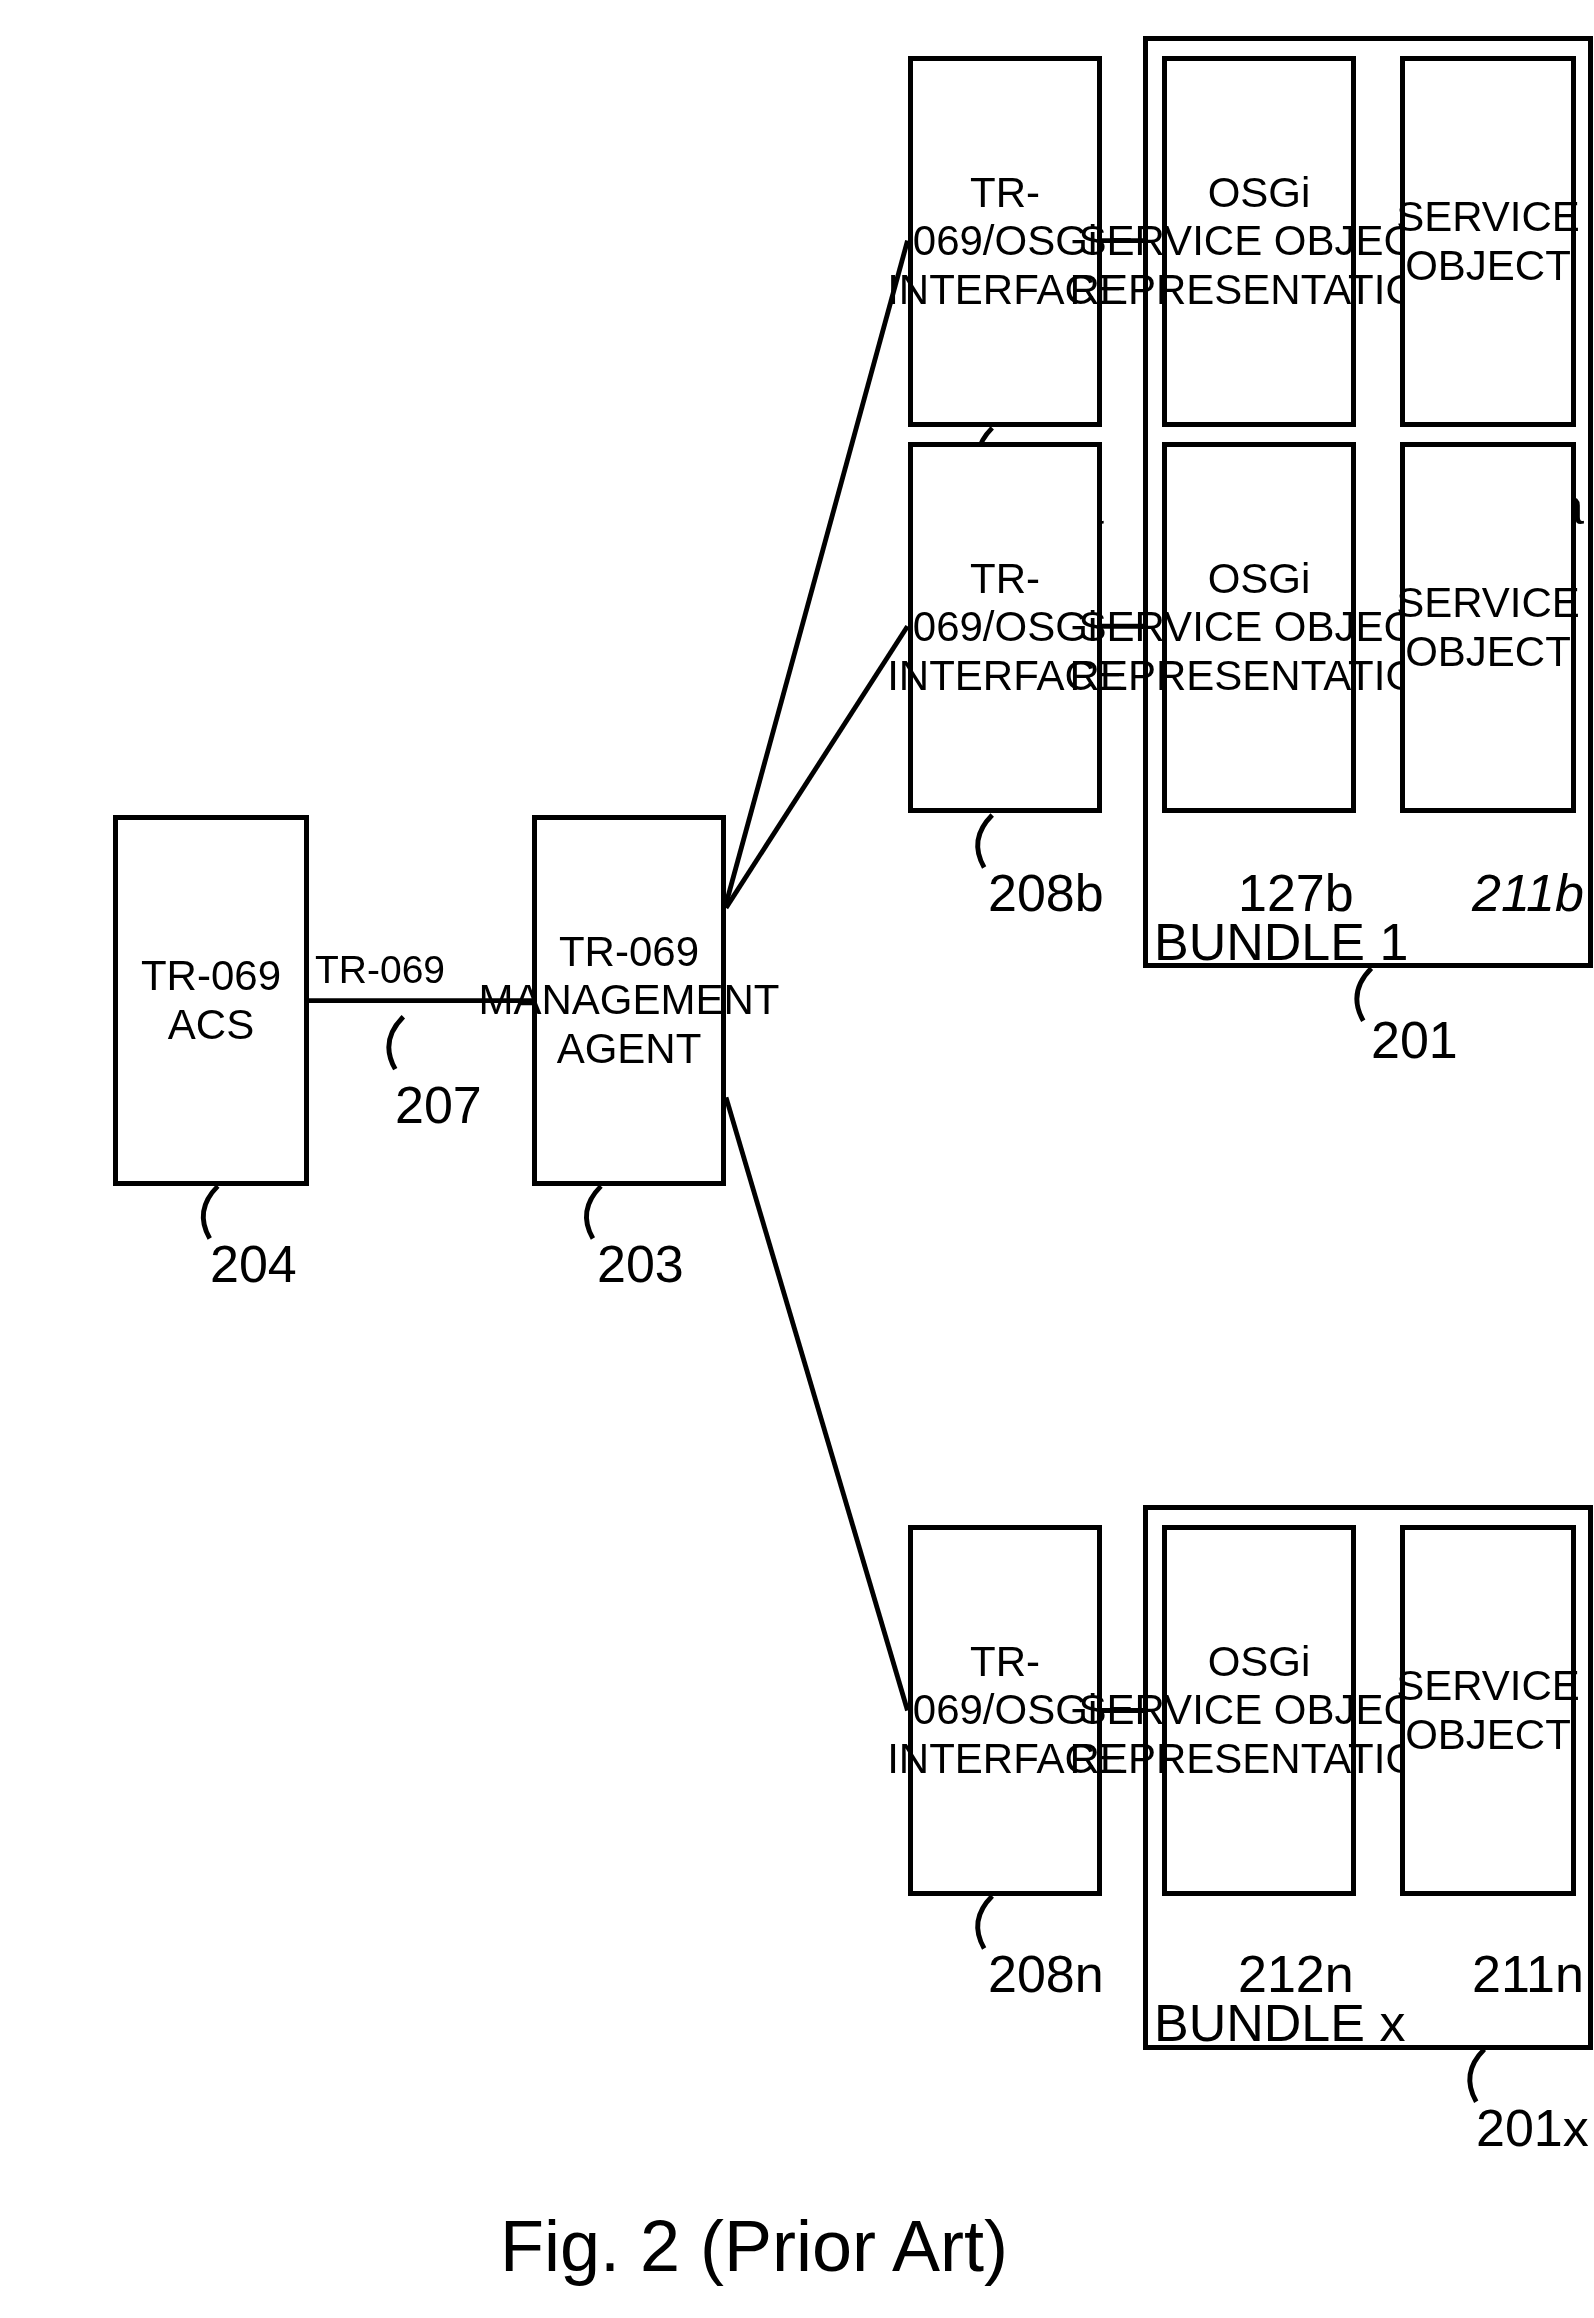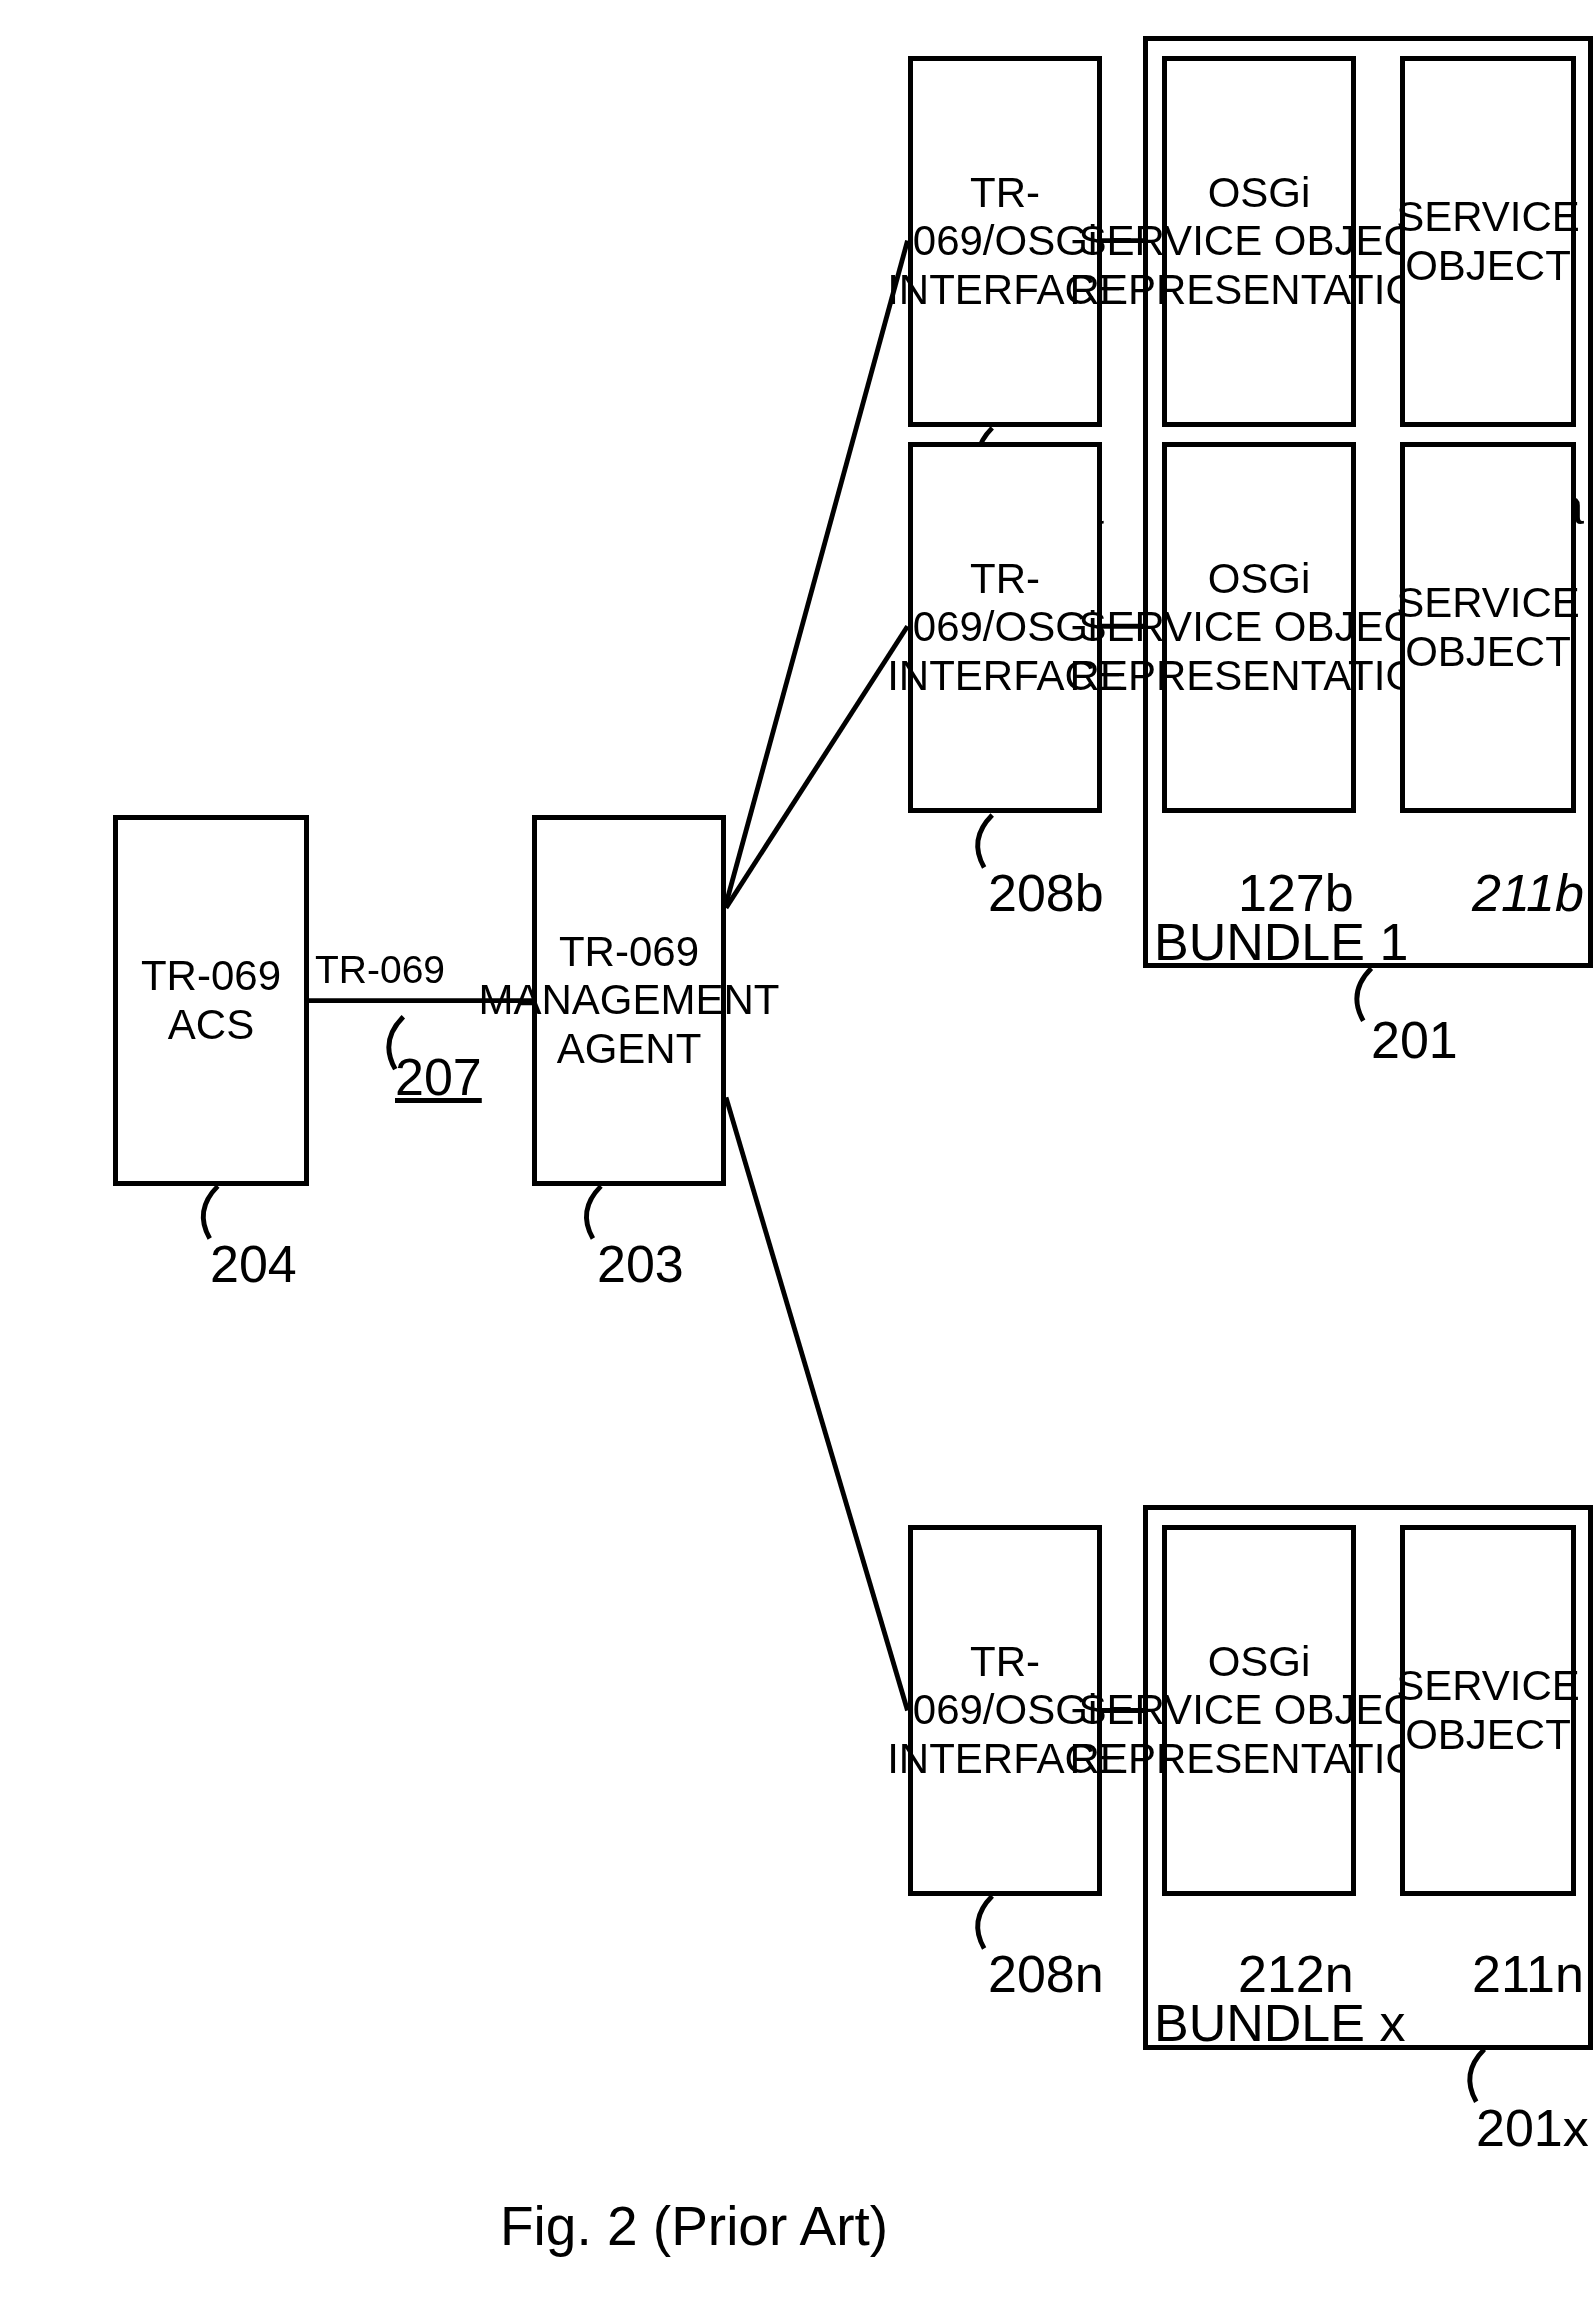--- a/index.html
+++ b/index.html
@@ -54,22 +54,23 @@
   svg.lines {
     position: absolute;
     left: 0;
     top: 0;
     width: 1594px;
     height: 2319px;
     pointer-events: none;
   }
   .figcap {
     position: absolute;
-    font-size: 55px;
-    font-weight: 400;
+    font-size: 72px;
+    font-weight: 400;
+    margin-top: 11px;
   }
   
   .leader {
     stroke: #000;
     stroke-width: 6;
     fill: none;
   }
   .conn {
     stroke: #000;
     stroke-width: 6;
@@ -131,21 +132,21 @@
 
     <path class="leader" d="M 1840 2540 q -30 30 -10 65"></path>
   </svg>
 
   <div class="box" style="left:113px; top:815px; width:196px; height:371px;">
     <div class="label">TR-069<br>ACS</div>
   </div>
   <div class="ref" style="left:210px; top:1234px;">204</div>
 
   <div class="small-label" style="left:315px; top:948px;">TR-069</div>
-  <div class="ref" style="left:395px; top:1047px;text-decoration:underline;">207</div>
+  <div class="ref" style="left:395px; top:1075px;">207</div>
 
   <div class="box" style="left:532px; top:815px; width:194px; height:371px;">
     <div class="label">TR-069<br>MANAGEMENT<br>AGENT</div>
   </div>
   <div class="ref" style="left:597px; top:1234px;">203</div>
 
   <div class="box" style="left:908px; top:56px; width:194px; height:371px;">
     <div class="label">TR-069/OSGi<br>INTERFACE</div>
   </div>
   <div class="ref" style="left:988px; top:476px;">208a</div>

